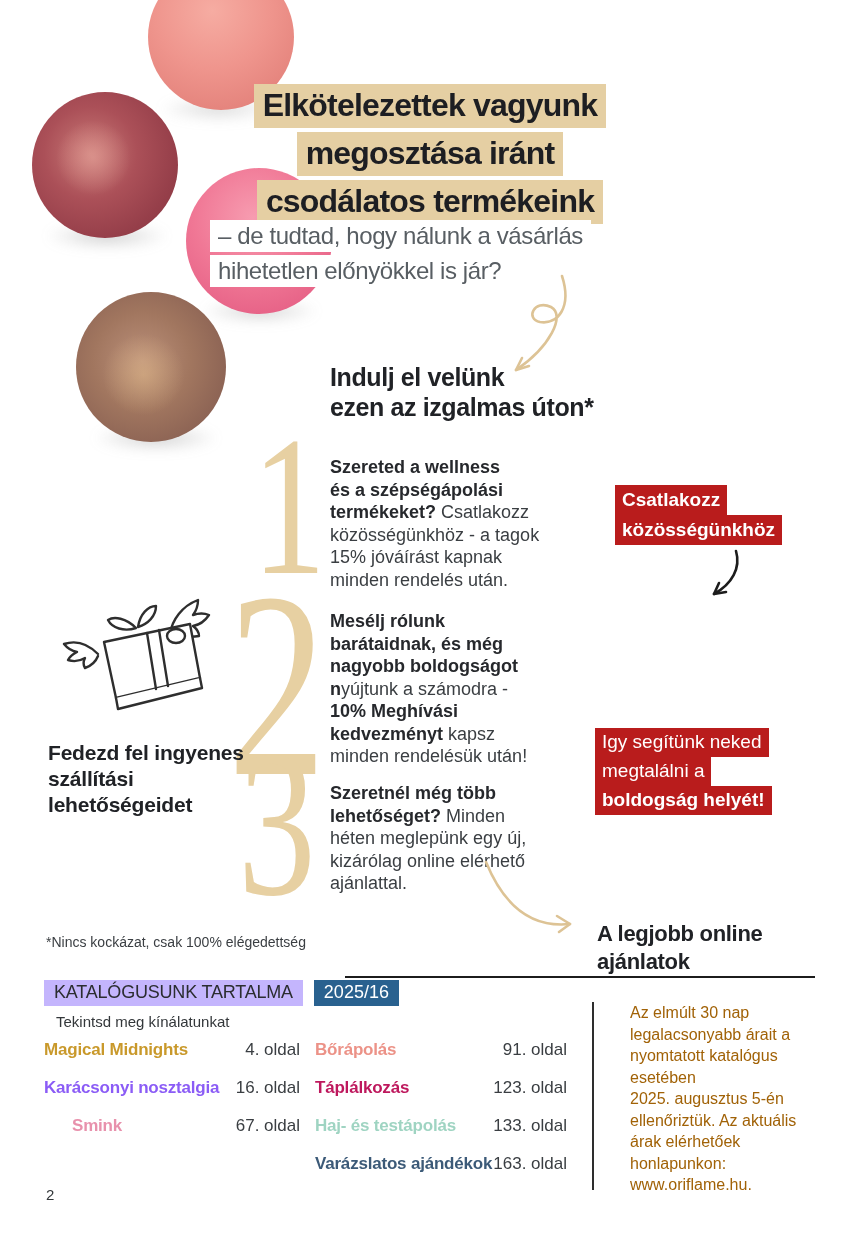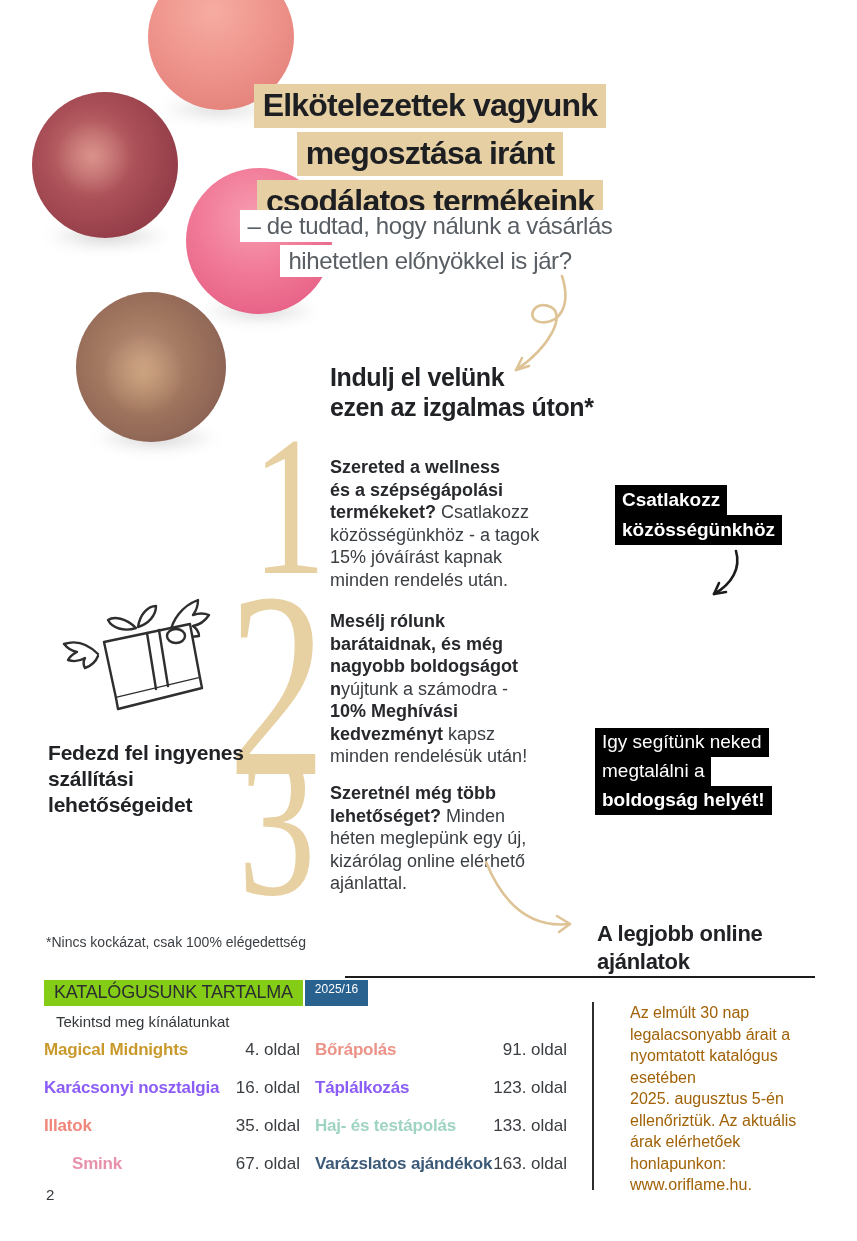--- a/index.html
+++ b/index.html
@@ -25,21 +25,21 @@
   .sh1{left:158px;top:96px;width:120px;height:26px;background:radial-gradient(ellipse,rgba(130,130,130,.30),rgba(130,130,130,0) 70%);}
   .sh2{left:44px;top:222px;width:126px;height:28px;background:radial-gradient(ellipse,rgba(120,120,120,.35),rgba(120,120,120,0) 70%);}
   .sh3{left:200px;top:298px;width:120px;height:26px;background:radial-gradient(ellipse,rgba(120,120,120,.32),rgba(120,120,120,0) 70%);}
   .sh4{left:92px;top:424px;width:128px;height:28px;background:radial-gradient(ellipse,rgba(120,120,120,.35),rgba(120,120,120,0) 70%);}
 
   
   .headline{left:210px;top:84px;width:440px;text-align:center;line-height:43px;}
   .headline .hl{display:block;}
   .headline .hl span{display:inline-block;background:#e5cfa3;color:#1d1e22;
       font-weight:bold;font-size:32px;letter-spacing:-0.8px;padding:0 9px 1px;}
-  .subhead{left:210px;top:210px;width:440px;text-align:center;line-height:32px;}
+  .subhead{left:210px;top:220px;width:440px;text-align:left;line-height:32px;}
   .subhead .sl{display:block;}
   .subhead .sl span{display:inline-block;background:#ffffff;color:#585e63;
       font-size:24px;letter-spacing:-0.4px;padding:0 8px;}
 
   
   .bignum{position:absolute;font-family:"Liberation Serif","DejaVu Serif",serif;
       color:#e7d0a2;line-height:0.78;transform:scaleX(.74);transform-origin:left top;}
   .n1{left:252px;top:428px;font-size:200px;}
   .n2{left:228px;top:582px;font-size:265px;}
   .n3{left:238px;top:742px;font-size:210px;}
@@ -47,38 +47,38 @@
   
   .jheading{left:330px;top:362px;font-size:25px;line-height:30px;font-weight:bold;
       color:#202226;letter-spacing:-0.4px;white-space:pre-line;}
   .step-text{position:absolute;left:330px;width:245px;font-size:18px;line-height:22.5px;
       color:#3a3e42;white-space:pre-line;}
   .st1{top:438px;} .st2{top:592px;} .st3{top:764px;}
   .b{font-weight:bold;color:#26282c;}
 
   
   .badge{position:absolute;line-height:27px;}
-  .badge span{display:inline-block;background:#000000;color:#ffffff;
+  .badge span{display:inline-block;background:#b91c1c;color:#ffffff;
       font-size:19px;padding:1px 7px 2px;}
   .badge1{left:615px;top:485px;}
   .badge1 span{font-weight:bold;}
   .badge2{left:595px;top:728px;line-height:26px;}
   .badge2 .bold{font-weight:bold;}
 
   .free-ship{left:48px;top:740px;font-size:21px;line-height:26px;font-weight:bold;
       color:#202226;white-space:pre-line;letter-spacing:-0.2px;}
   .footnote{left:46px;top:934px;font-size:14px;color:#3a3e42;}
   .best-online{left:597px;top:920px;font-size:22px;line-height:28px;font-weight:bold;
       color:#202226;white-space:pre-line;letter-spacing:-0.3px;}
 
   
   .hline{left:345px;top:976px;width:470px;height:2px;background:#1c1c1c;}
   .toc-head{left:44px;top:980px;display:flex;}
-  .toc-head .tan{background:#84cc16;color:#2b2d30;font-size:18px;padding:2px 10px 3px;letter-spacing:-0.2px;}
-  .toc-head .blue{background:#29618f;color:#ffffff;font-size:12px;padding:2px 10px 3px;margin-left:2px;}
+  .toc-head .tan{background:#c4b5fd;color:#2b2d30;font-size:18px;padding:2px 10px 3px;letter-spacing:-0.2px;}
+  .toc-head .blue{background:#29618f;color:#ffffff;font-size:18px;padding:2px 10px 3px;margin-left:11px;}
   .toc-sub{left:56px;top:1013px;font-size:15px;color:#33373a;}
   .toc-col{position:absolute;top:1038px;}
   .toc-left{left:44px;width:256px;}
   .toc-right{left:315px;width:252px;}
   .toc-row{display:flex;justify-content:space-between;align-items:baseline;margin-bottom:15px;line-height:23px;}
   .toc-label{font-weight:bold;font-size:17px;letter-spacing:-0.2px;}
   .toc-page{font-size:17px;color:#3a3e42;text-align:right;}
   .vline{left:592px;top:1002px;width:2px;height:188px;background:#2e2e2e;}
   .legal{left:610px;top:1002px;width:220px;font-size:16px;line-height:21.5px;
       color:#a16207;white-space:pre-line;margin-left:20px;}
@@ -201,36 +201,32 @@
 <div class="toc-col toc-left">
   <div class="toc-row">
     <span class="toc-label" style="color: rgb(201, 153, 43);">Magical Midnights</span>
     <span class="toc-page">4. oldal</span>
   </div>
   <div class="toc-row">
     <span class="toc-label" style="color: #8b5cf6;">Karácsonyi nosztalgia</span>
     <span class="toc-page">16. oldal</span>
   </div>
   <div class="toc-row">
-    <span class="toc-label" style="color: rgb(240, 134, 124);">Illatok</span>
-    <span class="toc-page">35. oldal</span>
-  </div>
-  <div class="toc-row">
     <span class="toc-label" style="color: rgb(232, 145, 172); margin-left: 28px;">Smink</span>
     <span class="toc-page">67. oldal</span>
   </div>
 </div>
 
 <div class="toc-col toc-right">
   <div class="toc-row">
     <span class="toc-label" style="color: rgb(236, 146, 135);">Bőrápolás</span>
     <span class="toc-page">91. oldal</span>
   </div>
   <div class="toc-row">
-    <span class="toc-label" style="color: #8b5cf6; text-align: right;">Táplálkozás</span>
+    <span class="toc-label" style="color: #be185d; text-align: right;">Táplálkozás</span>
     <span class="toc-page">123. oldal</span>
   </div>
   <div class="toc-row">
     <span class="toc-label" style="color: rgb(159, 212, 194);">Haj- és testápolás</span>
     <span class="toc-page">133. oldal</span>
   </div>
   <div class="toc-row">
     <span class="toc-label" style="color: rgb(60, 90, 120);">Varázslatos ajándékok</span>
     <span class="toc-page">163. oldal</span>
   </div>

